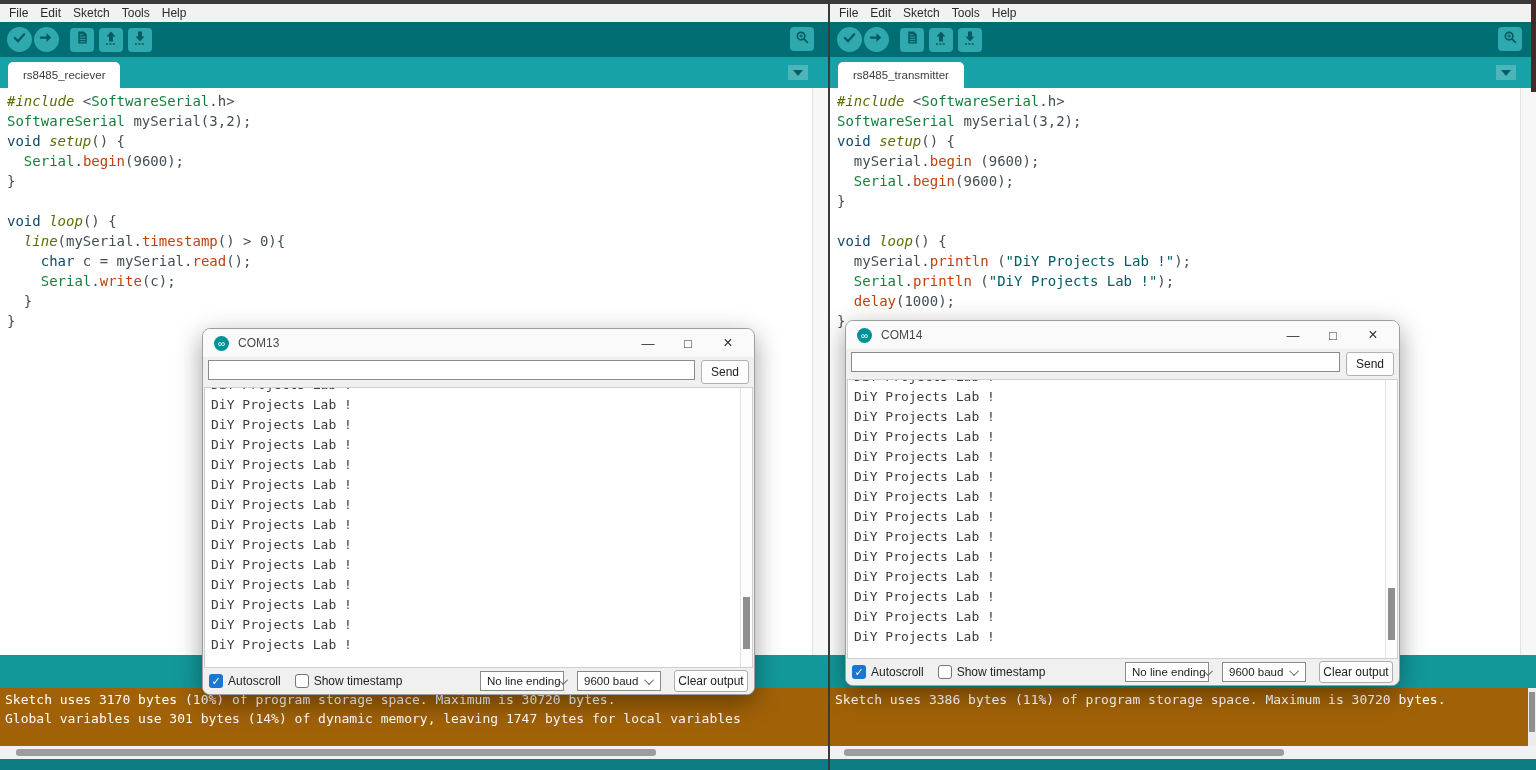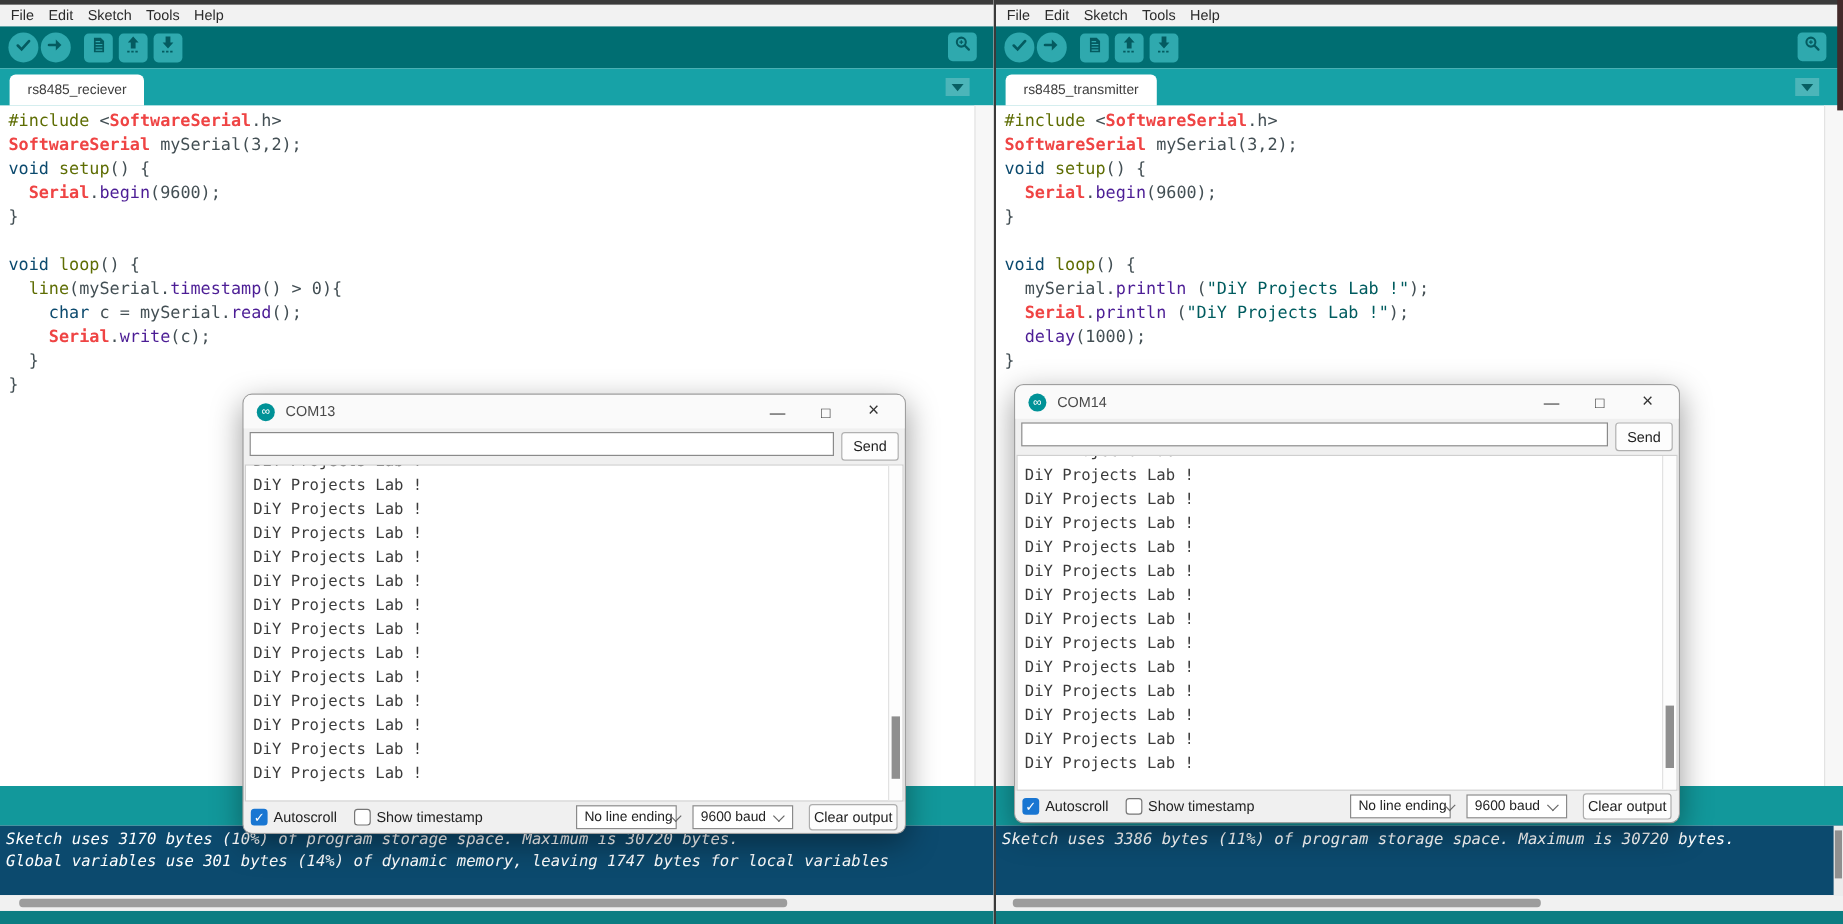--- a/index.html
+++ b/index.html
@@ -25,28 +25,28 @@
        padding:0 15px;font-size:11.5px;color:#3c3c3c;display:flex;align-items:center;}
   .tab-dropdown{position:absolute;right:20px;top:8px;width:20px;height:15px;background:#4cb5b9;
        display:flex;align-items:center;justify-content:center;}
   .tri{width:0;height:0;border-left:5px solid transparent;border-right:5px solid transparent;border-top:6px solid #085f63;}
 
   .editor{height:567px;background:#fff;position:relative;padding-top:3px;box-sizing:border-box;}
   .code-line{height:20px;line-height:20px;font-family:"DejaVu Sans Mono",monospace;font-size:14px;
              padding-left:7px;white-space:pre;}
   .c-p{color:#434f54;}
   .c-t{color:#0c4a6e;}
-  .c-o{color:#5e6d03;}
-  .c-or{color:#4c1d95;}
-  .c-ob{color:#ef4444;font-weight:bold;}
+  .c-o{color:#5e6d03;font-style:italic;}
+  .c-or{color:#c2410c;}
+  .c-ob{color:#15803d;font-weight:normal;}
   .c-s{color:#005c5f;}
   .editor-scrollbar{position:absolute;right:0;top:0;bottom:0;width:15px;background:#f7f7f7;border-left:1px solid #e3e3e3;}
 
   .statusbar{height:33px;background:#12989b;}
-  .console{height:58px;background:#0c4a6e;position:relative;overflow:hidden;padding:2px 0 0 5px;box-sizing:border-box;font-style:italic;}
+  .console{height:58px;background:#a16207;position:relative;overflow:hidden;padding:2px 0 0 5px;box-sizing:border-box;}
   .console-line{color:#fff;font-family:"DejaVu Sans Mono",monospace;font-size:13px;line-height:19px;white-space:pre;}
   .console-vscroll{position:absolute;right:0;top:0;width:8px;height:100%;background:#ececec;display:none;}
   .win-1 .console-vscroll{display:block;}
   .console-vscroll .vthumb{position:absolute;top:4px;left:1px;width:6px;height:40px;background:#8f8f8f;}
 
   .hscroll{height:13px;background:#f1f1f1;position:relative;}
   .hscroll-thumb{position:absolute;top:3px;height:7px;background:#9d9d9d;border-radius:3px;}
   .win-0 .hscroll-thumb{left:16px;width:640px;}
   .win-1 .hscroll-thumb{left:14px;width:440px;}
   .bottombar{height:11px;background:#0c7d82;}
@@ -291,20 +291,21 @@
       </div>
       <div class="tab-dropdown">
         <span class="tri"></span>
       </div>
     </div>
     <div class="editor">
       <div class="code-lines">
           <div class="code-line"><span class="c-o">#include </span><span class="c-p">&lt;</span><span class="c-ob">SoftwareSerial</span><span class="c-p">.h&gt;</span></div>
           <div class="code-line"><span class="c-ob">SoftwareSerial</span><span class="c-p"> mySerial(3,2);</span></div>
           <div class="code-line"><span class="c-t">void</span><span class="c-p"> </span><span class="c-o">setup</span><span class="c-p">() {</span></div>
+          <div class="code-line"><span class="c-p">  mySerial.</span><span class="c-or">begin</span><span class="c-p"> (9600);</span></div>
           <div class="code-line"><span class="c-p">  </span><span class="c-ob">Serial</span><span class="c-p">.</span><span class="c-or">begin</span><span class="c-p">(9600);</span></div>
           <div class="code-line"><span class="c-p">}</span></div>
           <div class="code-line"></div>
           <div class="code-line"><span class="c-t">void</span><span class="c-p"> </span><span class="c-o">loop</span><span class="c-p">() {</span></div>
           <div class="code-line"><span class="c-p">  mySerial.</span><span class="c-or">println</span><span class="c-p"> (</span><span class="c-s">"DiY Projects Lab !"</span><span class="c-p">);</span></div>
           <div class="code-line"><span class="c-p">  </span><span class="c-ob">Serial</span><span class="c-p">.</span><span class="c-or">println</span><span class="c-p"> (</span><span class="c-s">"DiY Projects Lab !"</span><span class="c-p">);</span></div>
           <div class="code-line"><span class="c-p">  </span><span class="c-or">delay</span><span class="c-p">(1000);</span></div>
           <div class="code-line"><span class="c-p">}</span></div>
         </div>
       <div class="editor-scrollbar"></div>

